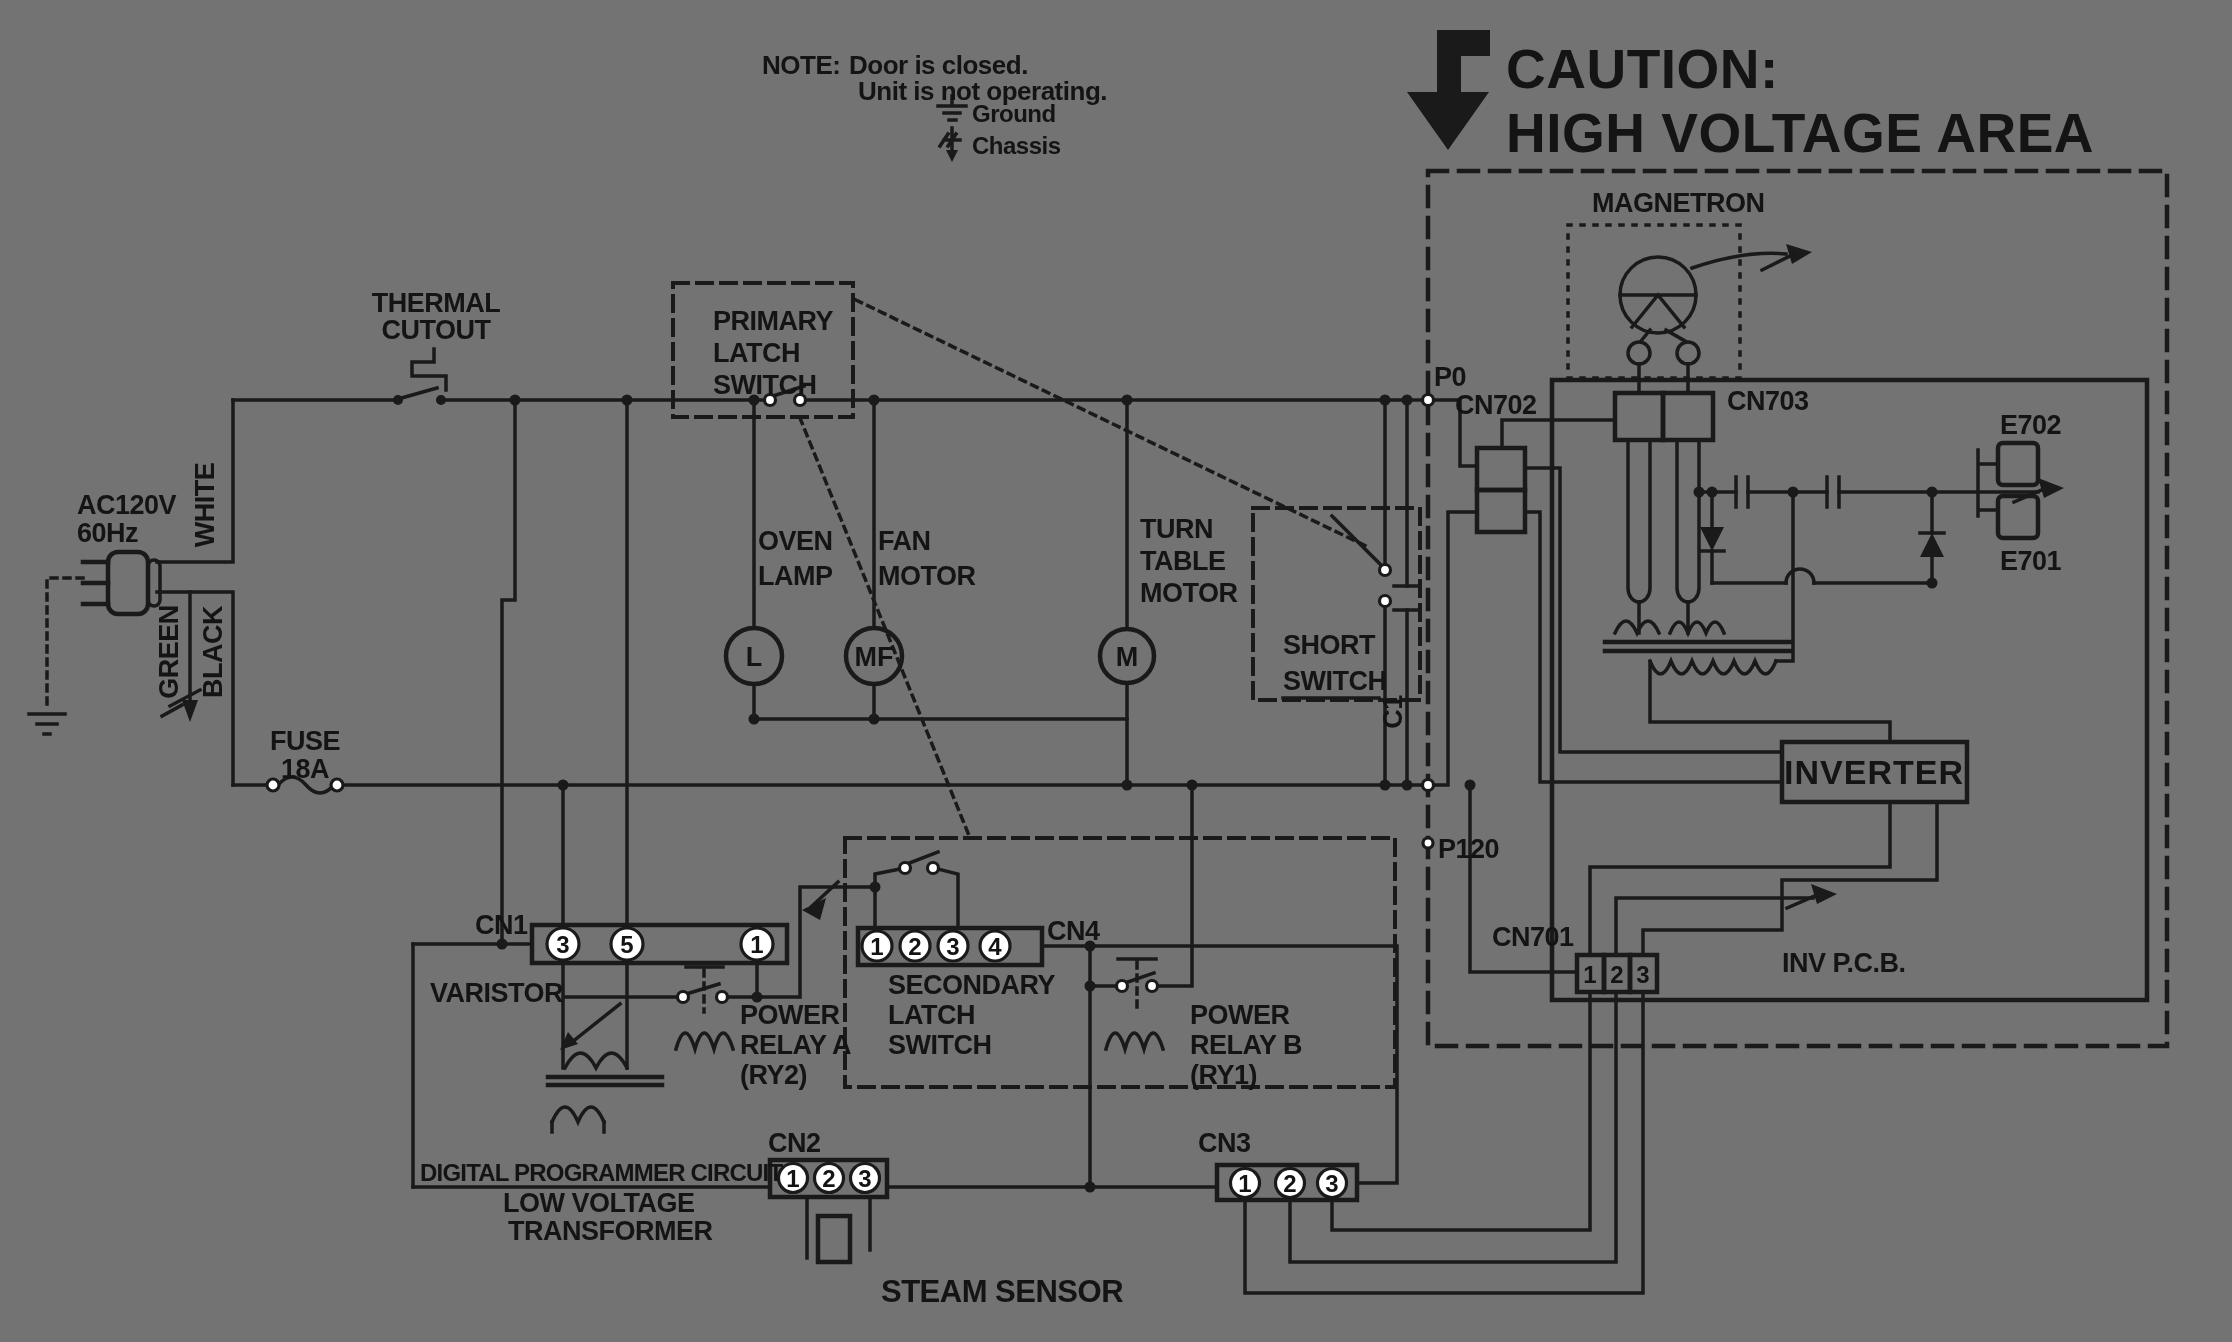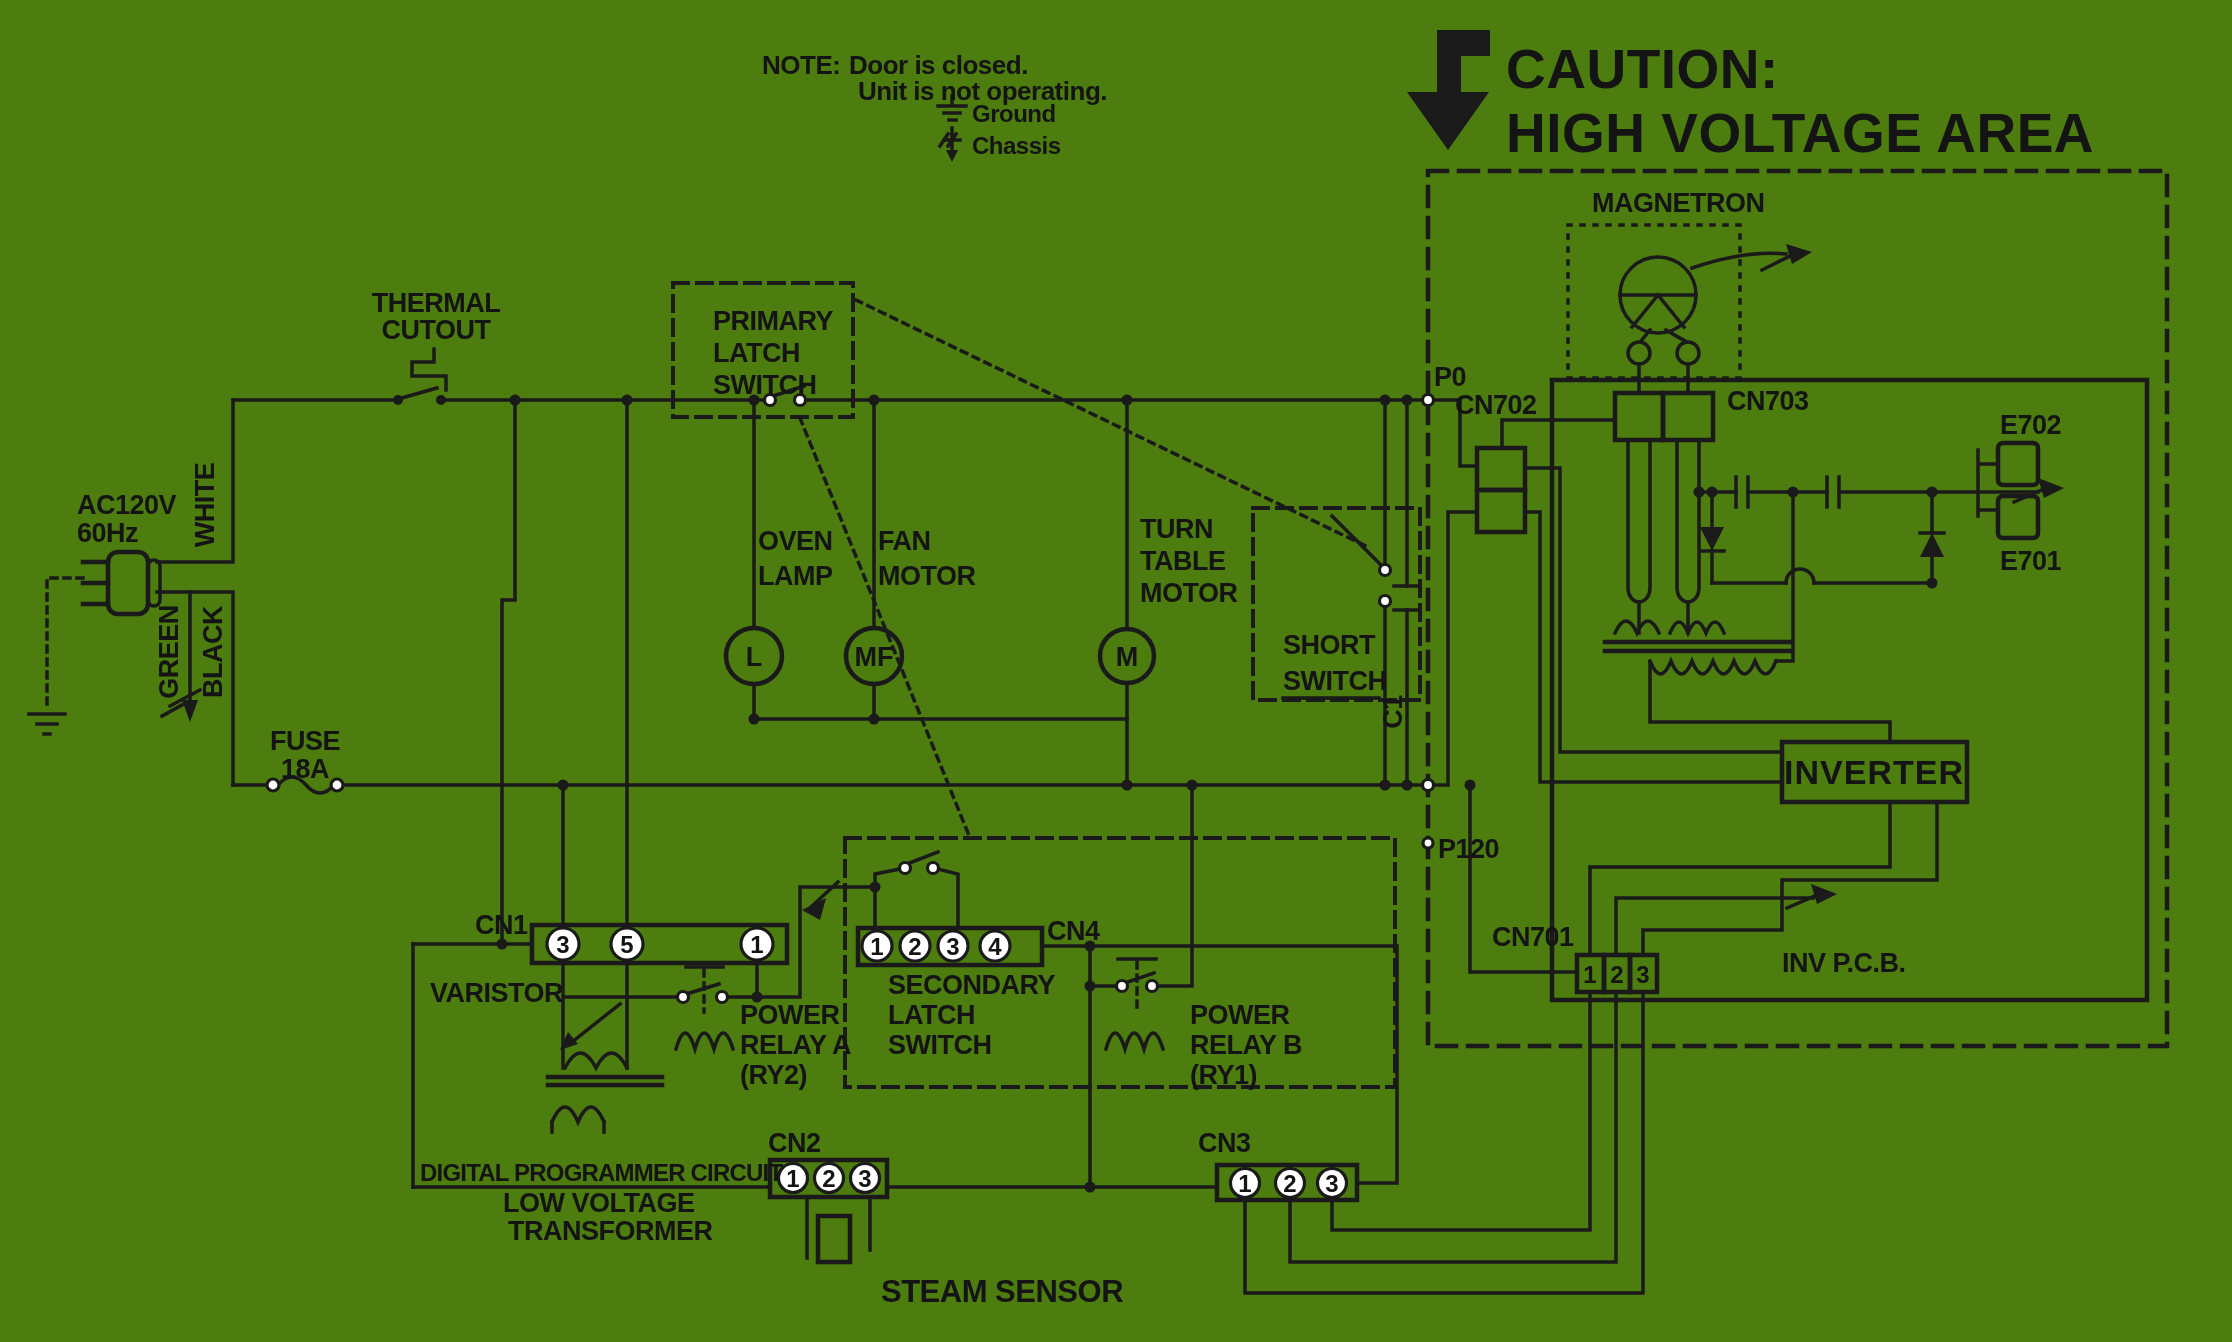--- a/index.html
+++ b/index.html
@@ -1,16 +1,16 @@
 <!DOCTYPE html>
 <html><head>
 <meta charset="utf-8">
 <style>
   html,body{margin:0;padding:0;background:#ffffff;}
-  #stage{width:2232px;height:1342px;position:relative;background:#4d7c0f;}
+  #stage{width:2232px;height:1342px;position:relative;background:#737373;}
   svg{display:block}
   .w{stroke:#1a1a1a;stroke-width:3.5;fill:none;stroke-linecap:square;stroke-linejoin:miter}
   .w4{stroke-width:4.5}
   .bx{fill:none;stroke:#1a1a1a;stroke-width:4.5}
   .dashA{stroke-dasharray:19 12;stroke-width:4.5}
   .dashB{stroke-dasharray:15 9;stroke-width:4}
   .dashC{stroke-dasharray:6 7;stroke-width:3.5}
   .dotA{stroke-dasharray:3 10;stroke-width:3.5}
   .dot{fill:#1a1a1a;stroke:none}
   .oc{fill:#ffffff;stroke:#1a1a1a;stroke-width:3.2}

